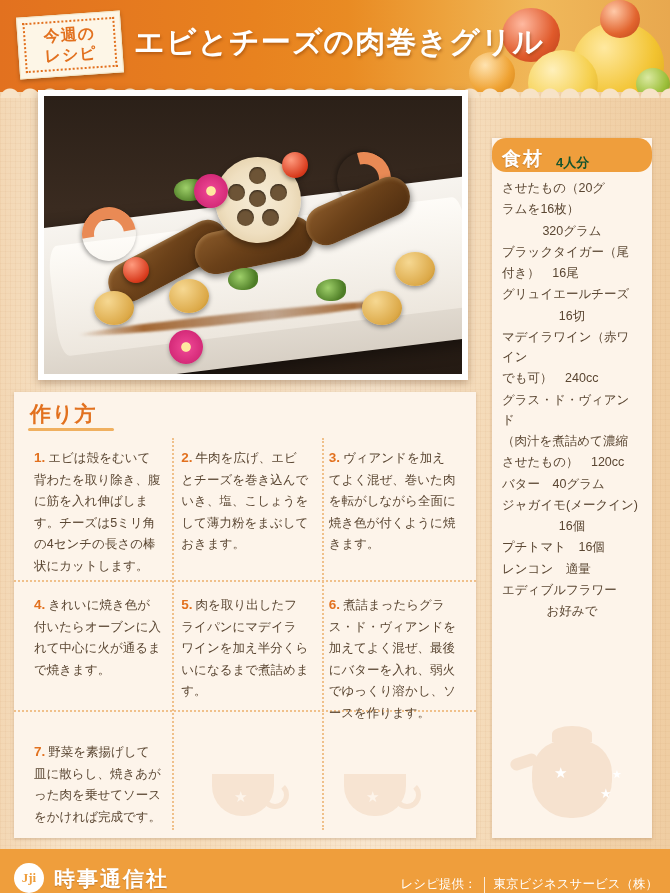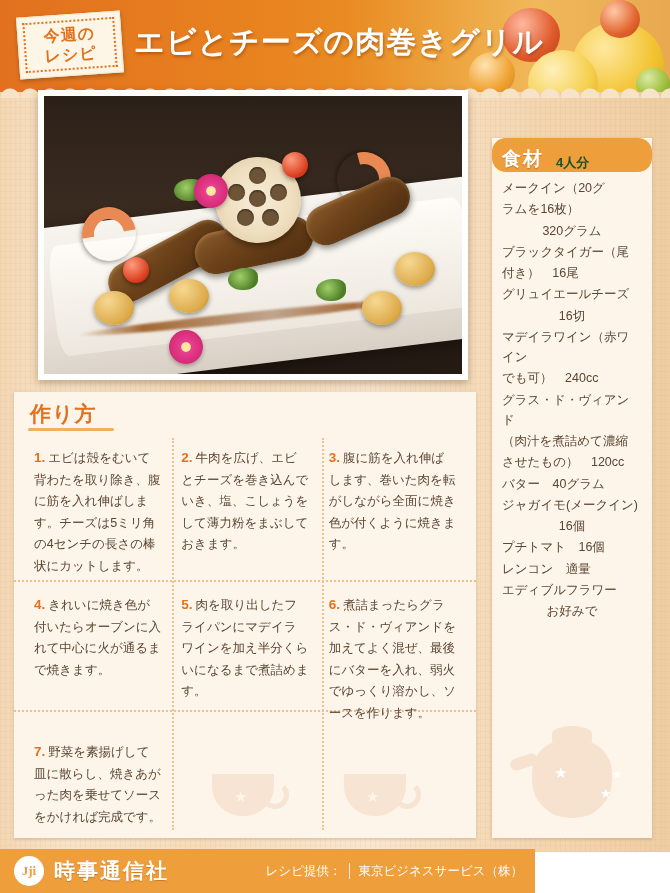--- a/index.html
+++ b/index.html
@@ -317,23 +317,23 @@
   }
   .cup-m::after{
     content:""; position:absolute; right:-15px; top:7px;
     width:18px;height:18px;border:5px solid #f7e4d2;border-radius:50%;
     border-left-color:transparent;border-top-color:transparent;
   }
 
   
   .footer {
     position:absolute; left: 0; bottom: 0;
-    width: 535px; height: 44px;
+    width: 670px; height: 44px;
     background: #ef9e3c;
-    display:flex; align-items:center;
+    display:flex; align-items:flex-end;
   }
   .logo {
     width: 30px; height: 30px; border-radius: 50%;
     background: #fff; margin-left: 14px;
     display:flex; align-items:center; justify-content:center;
     color:#ef9e3c; font-weight:bold; font-size:13px;
     font-family: "Liberation Serif", serif;
   }
   .company {
     color:#fff; font-weight:bold; font-size:21px; margin-left: 10px; letter-spacing: 2px;
@@ -407,21 +407,21 @@
     <div class="flower f2"></div>
   </div>
 </div>
 
 <div class="ing-panel">
   <div class="ing-head">
     <span class="ttl">食材</span>
     <span class="serv">4人分</span>
   </div>
   <div class="ing-list" id="ing-list">
-      <div>メークイン（20グ</div>
+      <div>させたもの（20グ</div>
       <div>ラムを16枚）</div>
       <div class="ra">320グラム</div>
       <div>ブラックタイガー（尾</div>
       <div>付き）　16尾</div>
       <div>グリュイエールチーズ</div>
       <div class="ra">16切</div>
       <div>マデイラワイン（赤ワイン</div>
       <div>でも可）　240cc</div>
       <div>グラス・ド・ヴィアンド</div>
       <div>（肉汁を煮詰めて濃縮</div>
@@ -451,21 +451,21 @@
   <div class="hsep" style="top:318px;"></div>
 
   <div class="cup-m" style="left:198px; bottom:22px;"></div>
   <div class="cup-m" style="left:330px; bottom:22px;"></div>
   <div class="starwm" style="left:220px;bottom:34px;color:#fdf4ea">★</div>
   <div class="starwm" style="left:352px;bottom:34px;color:#fdf4ea">★</div>
 
   <div class="steps" id="steps">
       <div class="step"><span class="num">1.</span><span>エビは殻をむいて背わたを取り除き、腹に筋を入れ伸ばします。チーズは5ミリ角の4センチの長さの棒状にカットします。</span></div>
       <div class="step"><span class="num">2.</span><span>牛肉を広げ、エビとチーズを巻き込んでいき、塩、こしょうをして薄力粉をまぶしておきます。</span></div>
-      <div class="step"><span class="num">3.</span><span>腹に筋を入れ伸ばします、巻いた肉を転がしながら全面に焼き色が付くように焼きます。</span></div>
+      <div class="step"><span class="num">3.</span><span>ヴィアンドを加えてよく混ぜ、巻いた肉を転がしながら全面に焼き色が付くように焼きます。</span></div>
       <div class="step"><span class="num">4.</span><span>きれいに焼き色が付いたらオーブンに入れて中心に火が通るまで焼きます。</span></div>
       <div class="step"><span class="num">5.</span><span>肉を取り出したフライパンにマデイラワインを加え半分くらいになるまで煮詰めます。</span></div>
       <div class="step"><span class="num">6.</span><span>煮詰まったらグラス・ド・ヴィアンドを加えてよく混ぜ、最後にバターを入れ、弱火でゆっくり溶かし、ソースを作ります。</span></div>
       <div class="step"><span class="num">7.</span><span>野菜を素揚げして皿に散らし、焼きあがった肉を乗せてソースをかければ完成です。</span></div>
       <div class="step"></div>
       <div class="step"></div>
     </div>
 </div>
 
 <div class="footer">

